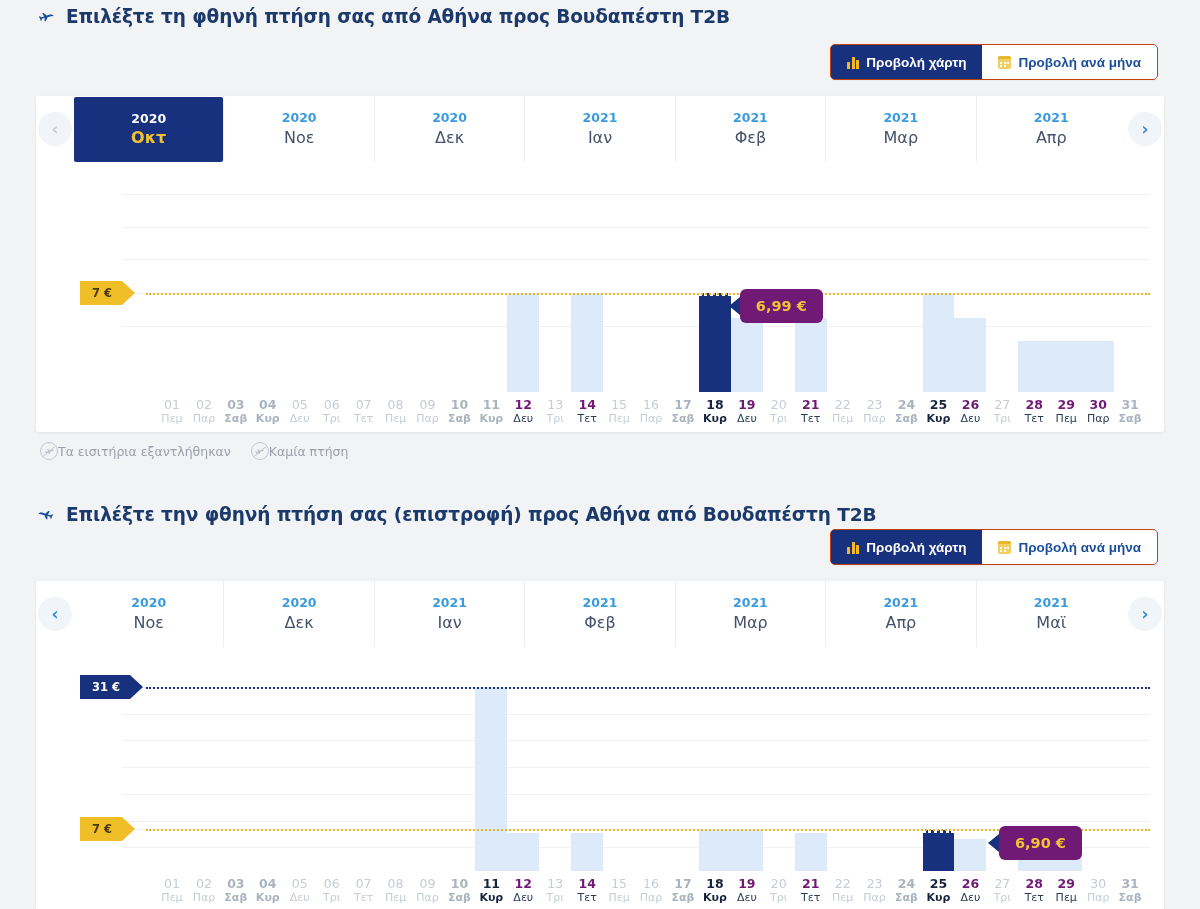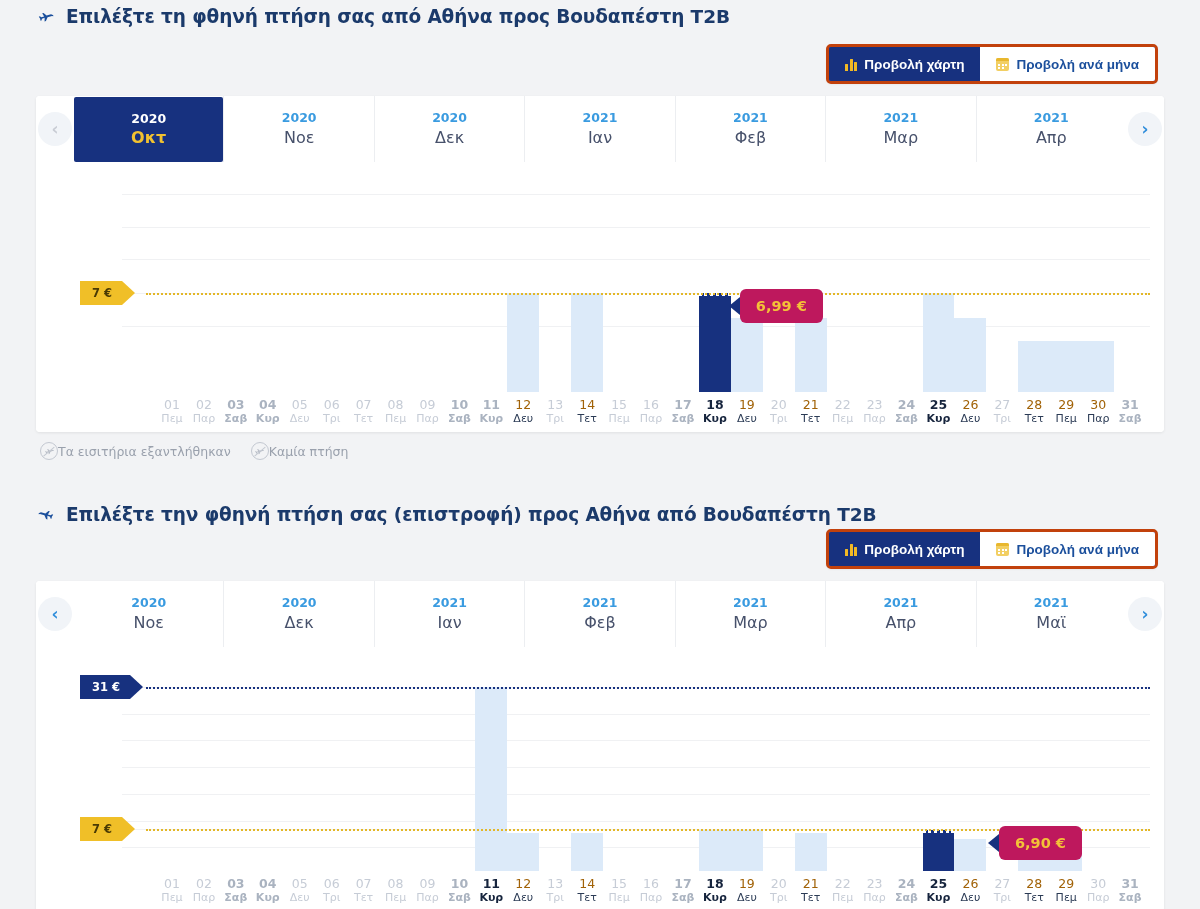--- a/index.html
+++ b/index.html
@@ -17,21 +17,21 @@
     display: flex; align-items: center; gap: 10px;
     font-size: 18.5px; font-weight: bold; color: #1b3a6b;
     letter-spacing: -0.1px;
   }
   .plane-icon { color: #1b4f9c; display: inline-block; line-height: 1; }
   .plane-icon svg { display: block; }
 
   
   .view-toggle {
     display: inline-flex;
-    border: 3px solid #c2410c;
+    border: 1px solid #c2410c;
     border-radius: 5px;
     overflow: hidden;
     background: #1d4ed8;
     box-shadow: 0 1px 2px rgba(0,0,0,.04);
   }
   .view-btn {
     display: flex; align-items: center; gap: 7px;
     padding: 0 16px; height: 34px;
     font-size: 13.5px; font-weight: bold;
     background: #fff; color: #1b4f9c;
@@ -129,21 +129,21 @@
   .axis {
     position:absolute; left:120px; right:18px;
     display:flex;
   }
   .axis-cell {
     flex:1; display:flex; flex-direction:column; align-items:center; gap:1px;
   }
   .axis-cell .d { font-size:12.5px; line-height:1.15; color:#c6ccd6; }
   .axis-cell .w { font-size:11px; line-height:1.15; color:#c6ccd6; }
   .axis-cell.we .d, .axis-cell.we .w { color:#aab3c0; font-weight:bold; }
-  .axis-cell.on .d { color:#a16207; font-weight:normal; }
+  .axis-cell.on .d { color:#701a75; font-weight:bold; }
   .axis-cell.on .w { color:#2b3b55; }
   .axis-cell.on.we .d, .axis-cell.on.we .w { color:#16243d; font-weight:bold; }
   .axis-cell.sel .d, .axis-cell.sel .w { color:#0e1a30; font-weight:bold; }
 
   
   .price-tag {
     position:absolute; left:44px; height:24px; display:flex; align-items:center;
     padding:0 10px 0 12px; font-size:11.5px; font-weight:bold; color:#fff;
     white-space:nowrap; z-index:4;
   }
@@ -155,21 +155,21 @@
   .price-tag.yellow:after { border-left:13px solid #f0bf28; }
   .price-tag.navy { background:#17317f; }
   .price-tag.navy:after { border-left:13px solid #17317f; }
   .dash-line { position:absolute; right:14px; height:0; border-top:2px dotted; z-index:3; }
   .dash-line.yellow { border-color:#e3b727; }
   .dash-line.navy { border-color:#17317f; }
 
   
   .bubble {
     position:absolute; z-index:6;
-    background:#be185d; color:#f3c238;
+    background:#701a75; color:#f3c238;
     font-size:14.5px; font-weight:bold;
     border-radius:6px; padding:9px 16px;
     white-space:nowrap;
   }
   .bubble:before {
     content:""; position:absolute; right:100%; top:50%; transform:translateY(-50%);
     border-top:9px solid transparent; border-bottom:9px solid transparent;
     border-right:11px solid #17317f;
   }
 

